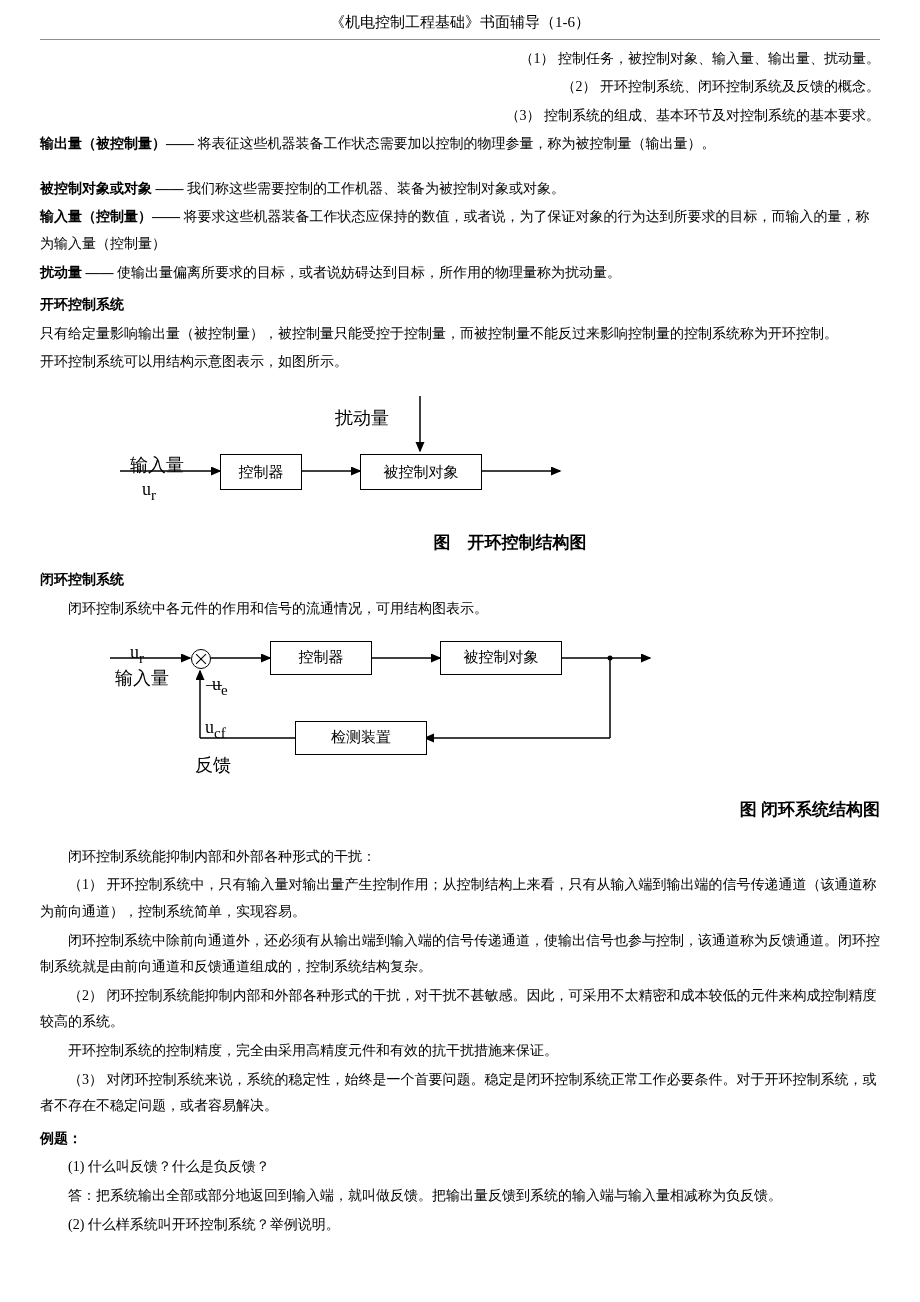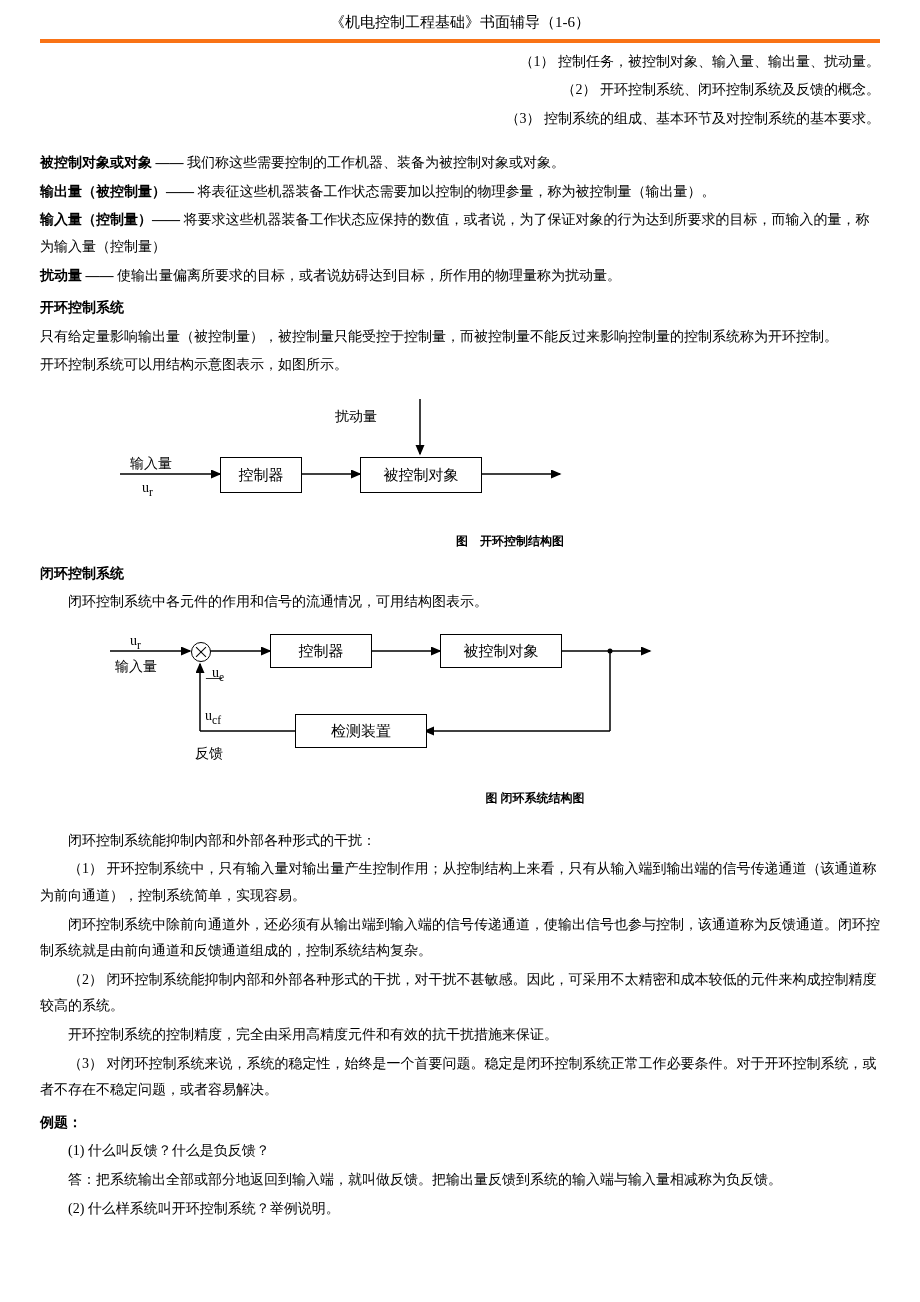--- a/index.html
+++ b/index.html
@@ -12,40 +12,40 @@
       width: 920px;
       background: #fff;
     }
     .page {
       padding: 8px 40px 20px 40px;
     }
     .header-title {
       text-align: center;
       font-size: 15px;
       padding-bottom: 2px;
-      border-bottom: 4px solid #f97316;
+      border-bottom: 1px solid #f97316;
       margin-bottom: 6px;
     }
     .list-item {
       margin-left: 30px;
       text-align: right;
     }
     .list-num { display: inline-block; width: 60px; }
     .para { margin: 2px 0; }
     .spaced-top { margin-top: 18px; }
     .bold { font-weight: bold; }
     .section-h { font-weight: bold; margin-top: 6px; }
     .indent { text-indent: 2em; }
 
     .diagram { position: relative; margin: 10px auto; }
     .d1 { width: 460px; height: 120px; margin-left: 80px; }
     .box { position: absolute; border: 1.5px solid #000; background: #fff; text-align: center; font-size: 15px; display: flex; align-items: center; justify-content: center; }
-    .label { position: absolute; font-size: 14px; }
+    .label { position: absolute; font-size: 18px; }
 
-    .fig-caption { text-align: center; font-size: 12px; font-weight: bold; margin: 21px 0 8px 100px; }
+    .fig-caption { text-align: center; font-size: 17px; font-weight: bold; margin: 21px 0 8px 100px; }
 
     svg { position: absolute; left: 0; top: 0; width: 100%; height: 100%; overflow: visible; }
     .arrow { stroke: #000; stroke-width: 1.5; fill: none; }
     .arrowhead { fill: #000; }
 
     .d2 { width: 560px; height: 140px; margin-left: 60px; }
 
     .summer { position: absolute; border: 1.5px solid #000; border-radius: 50%; width: 18px; height: 18px; background: #fff; }
     .summer::before, .summer::after { content: ""; position: absolute; background: #000; }
     .summer::before { left: 2px; right: 2px; top: 50%; height: 1px; transform: translateY(-50%) rotate(45deg); }
@@ -66,25 +66,25 @@
     <div class="list-item para">
       <span class="list-num">（2）</span>
       <span>开环控制系统、闭环控制系统及反馈的概念。</span>
     </div>
     <div class="list-item para">
       <span class="list-num">（3）</span>
       <span>控制系统的组成、基本环节及对控制系统的基本要求。</span>
     </div>
   </div>
 
+  <div class="para">
+    <span class="bold">输出量（被控制量）—— </span><span>将表征这些机器装备工作状态需要加以控制的物理参量，称为被控制量（输出量）。</span>
+  </div>
   <div class="para spaced-top">
     <span class="bold">被控制对象或对象 —— </span><span>我们称这些需要控制的工作机器、装备为被控制对象或对象。</span>
-  </div>
-  <div class="para">
-    <span class="bold">输出量（被控制量）—— </span><span>将表征这些机器装备工作状态需要加以控制的物理参量，称为被控制量（输出量）。</span>
   </div>
   <div class="para">
     <span class="bold">输入量（控制量）—— </span><span>将要求这些机器装备工作状态应保持的数值，或者说，为了保证对象的行为达到所要求的目标，而输入的量，称为输入量（控制量）</span>
   </div>
   <div class="para">
     <span class="bold">扰动量 —— </span><span>使输出量偏离所要求的目标，或者说妨碍达到目标，所作用的物理量称为扰动量。</span>
   </div>
 
 
   <div class="section-h">开环控制系统</div>
@@ -149,21 +149,21 @@
     <div class="summer" style="left:91px; top:16px;"></div>
     <span class="label" style="left:112px; top:2px;margin-top:32px;"><span>u</span><sub>e</sub></span>
     <span class="label" style="left:106px; top:36px; font-size:16px;">—</span>
     <div class="box" style="left:170px; top:8px; width:100px; height:32px;">控制器</div>
     <div class="box" style="left:340px; top:8px; width:120px; height:32px;">被控制对象</div>
     <div class="box" style="left:195px; top:88px; width:130px; height:32px;">检测装置</div>
     <span class="label" style="left:105px; top:77px;"><span>u</span><sub>cf</sub></span>
     <span class="label" style="left:95px; top:115px;">反馈</span>
   </div>
 
-  <div class="fig-caption" style="margin-left:150px;">图  闭环系统结构图</div>
+  <div class="fig-caption" style="margin-left:150px;text-align:right;">图  闭环系统结构图</div>
 
   <div class="para indent spaced-top">闭环控制系统能抑制内部和外部各种形式的干扰：</div>
   <div class="para indent">（1） 开环控制系统中，只有输入量对输出量产生控制作用；从控制结构上来看，只有从输入端到输出端的信号传递通道（该通道称为前向通道），控制系统简单，实现容易。</div>
   <div class="para indent">闭环控制系统中除前向通道外，还必须有从输出端到输入端的信号传递通道，使输出信号也参与控制，该通道称为反馈通道。闭环控制系统就是由前向通道和反馈通道组成的，控制系统结构复杂。</div>
   <div class="para indent">（2） 闭环控制系统能抑制内部和外部各种形式的干扰，对干扰不甚敏感。因此，可采用不太精密和成本较低的元件来构成控制精度较高的系统。</div>
   <div class="para indent">开环控制系统的控制精度，完全由采用高精度元件和有效的抗干扰措施来保证。</div>
   <div class="para indent">（3） 对闭环控制系统来说，系统的稳定性，始终是一个首要问题。稳定是闭环控制系统正常工作必要条件。对于开环控制系统，或者不存在不稳定问题，或者容易解决。</div>
 
   <div class="section-h spaced-top">例题：</div>
   <div class="para indent">(1) 什么叫反馈？什么是负反馈？</div>

